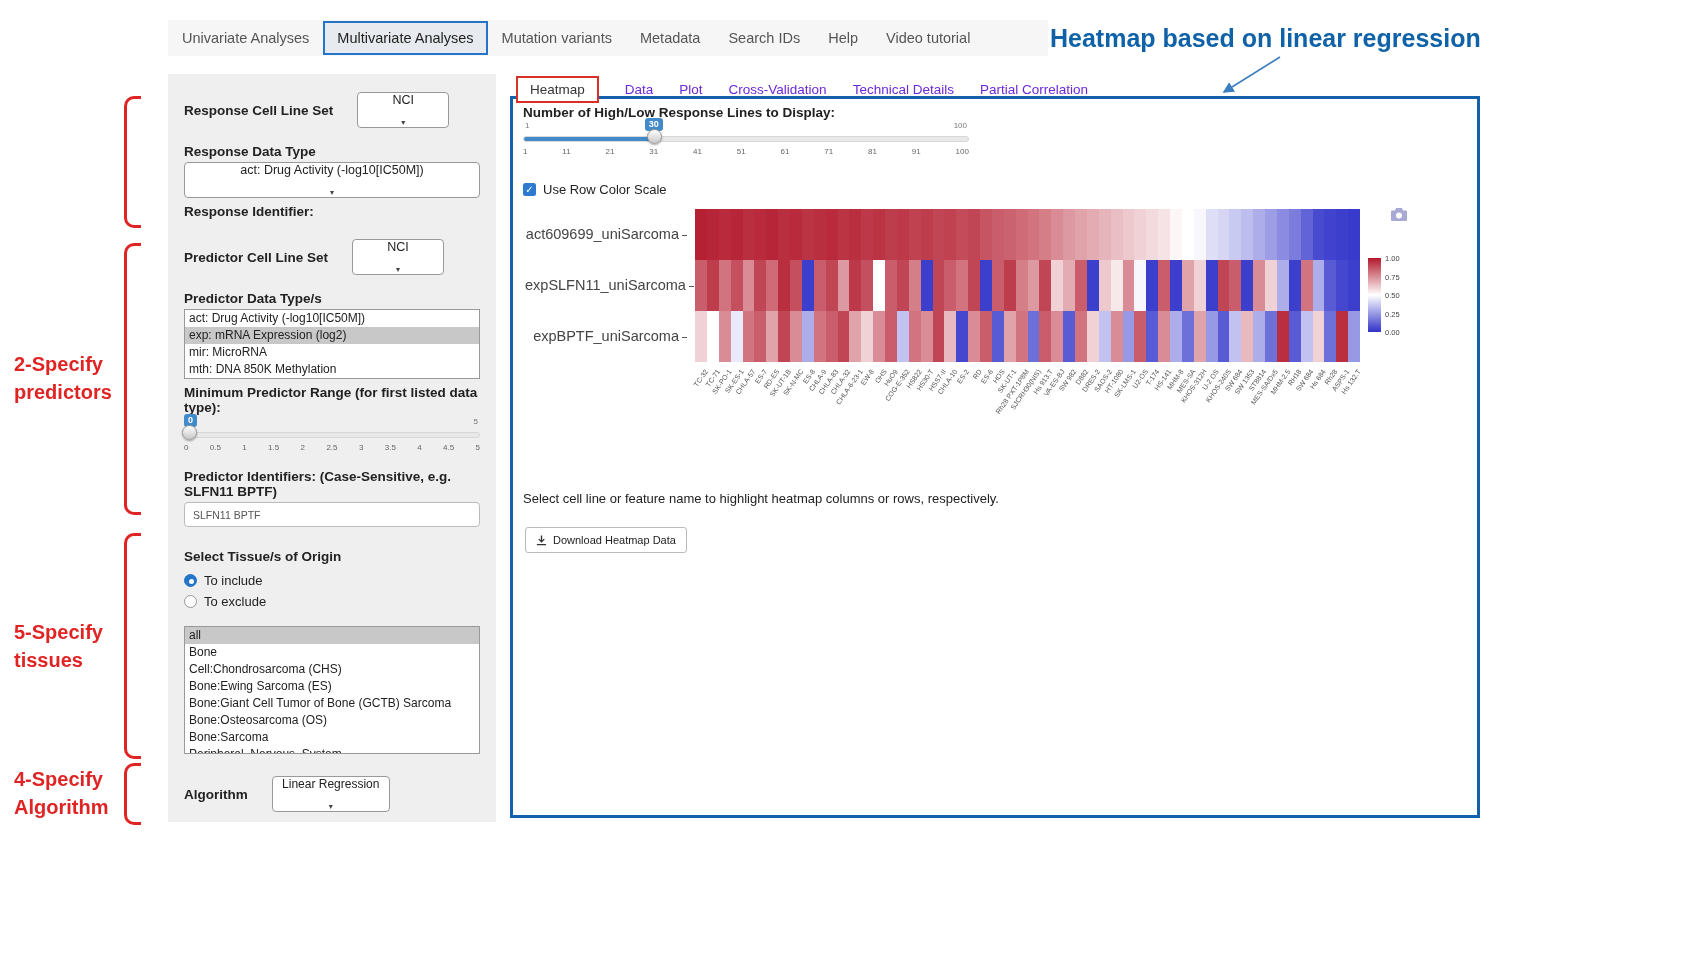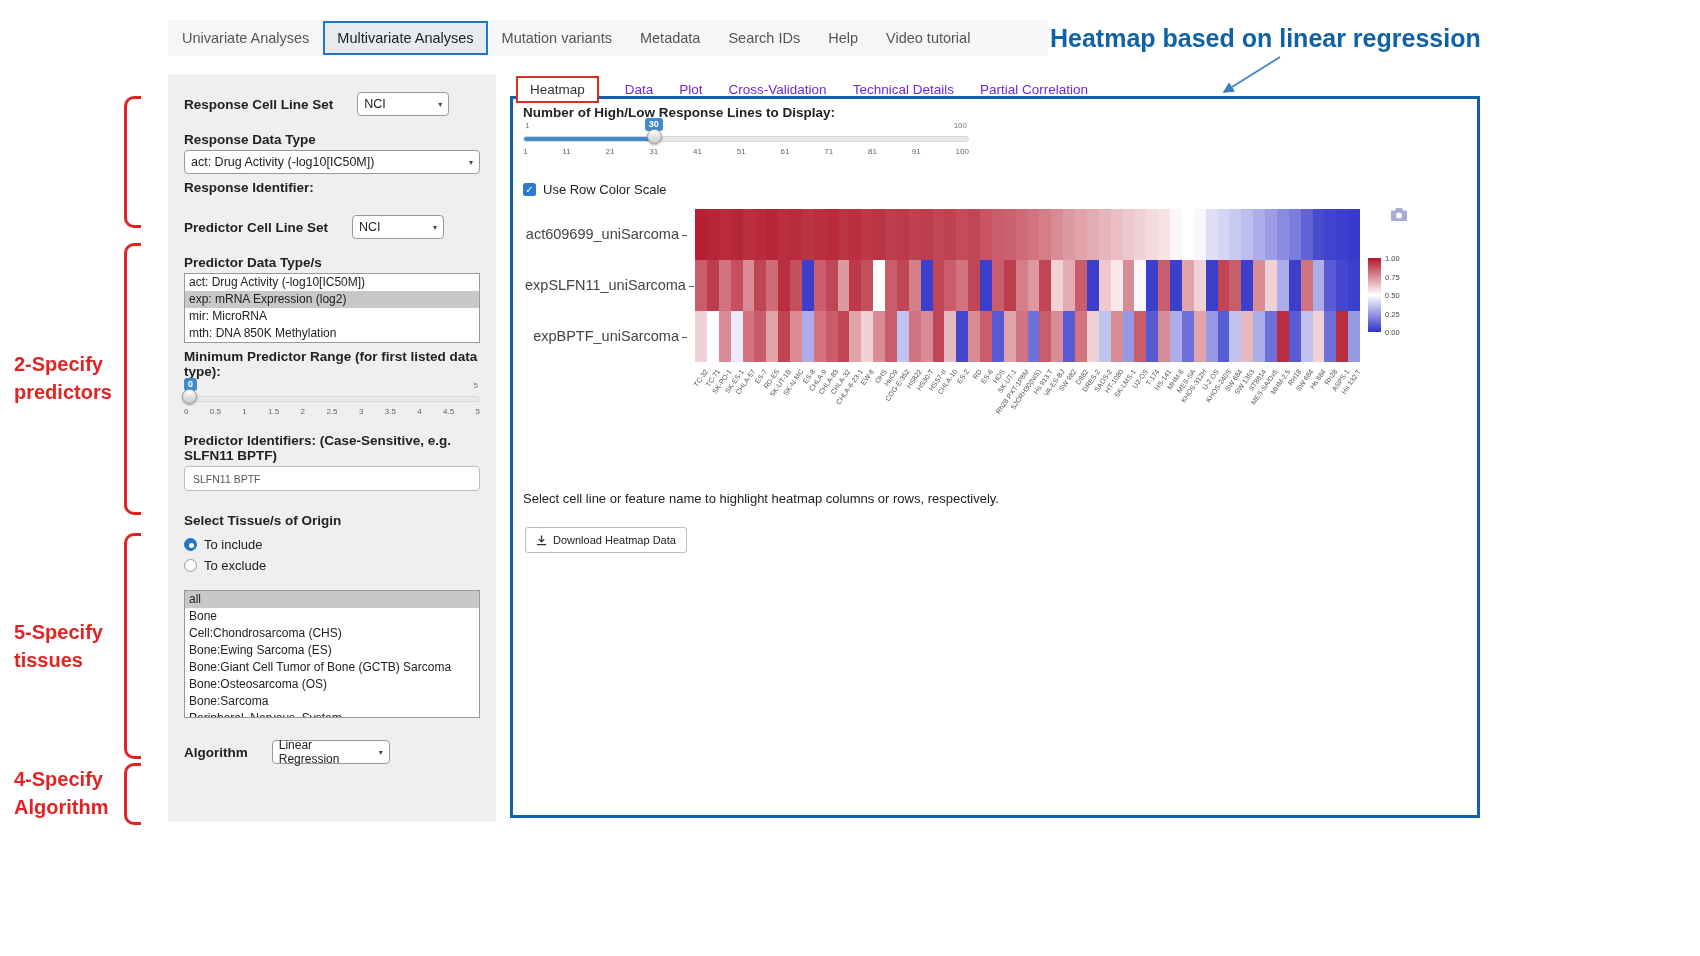--- a/index.html
+++ b/index.html
@@ -29,22 +29,22 @@
   .b3 { top:533px; height:226px; }
   .b4 { top:763px; height:62px; }
 
   
   .sidebar { position:absolute; left:168px; top:74px; width:328px; height:748px;
              background:#efefef; padding:14px 16px; font-size:13.5px; color:#222; }
   .blabel { font-weight:bold; font-size:13.5px; color:#222; display:block; }
   .field-inline { display:flex; align-items:center; gap:24px; }
   .field-inline .blabel { display:inline; }
   .select { display:inline-flex; align-items:center; justify-content:space-between; gap:10px;
-            background:#fff; border:1px solid #999; border-radius:4px; height:24px;
-            padding:0 6px; font-size:12.5px; color:#222; cursor:pointer; }
+            background:#fff; border:1px solid #999; border-radius:4px; height:36px;
+            padding:0 6px; font-size:12.5px; color:#222; cursor:pointer;flex-direction:column; }
   .select-sm { width:92px; }
   .select-full { width:100%; margin-top:3px; }
   .select-alg { width:118px; font-size:12px; }
   .caret { font-size:8px; color:#444; }
   .txt { width:100%; height:25px; border:1px solid #bbb; border-radius:4px; background:#fff;
          font-size:10.5px; color:#555; padding:0 8px; font-family:"Liberation Sans","DejaVu Sans",sans-serif; }
   .listbox { background:#fff; border:1px solid #999; overflow:hidden; }
   .lb-option { height:17px; line-height:17px; padding:0 4px; font-size:12px; white-space:nowrap; overflow:hidden; cursor:pointer; }
   .lb-option.selected { background:#c8c8c8; }
   .radio-row { display:flex; align-items:center; gap:7px; height:21px; }

